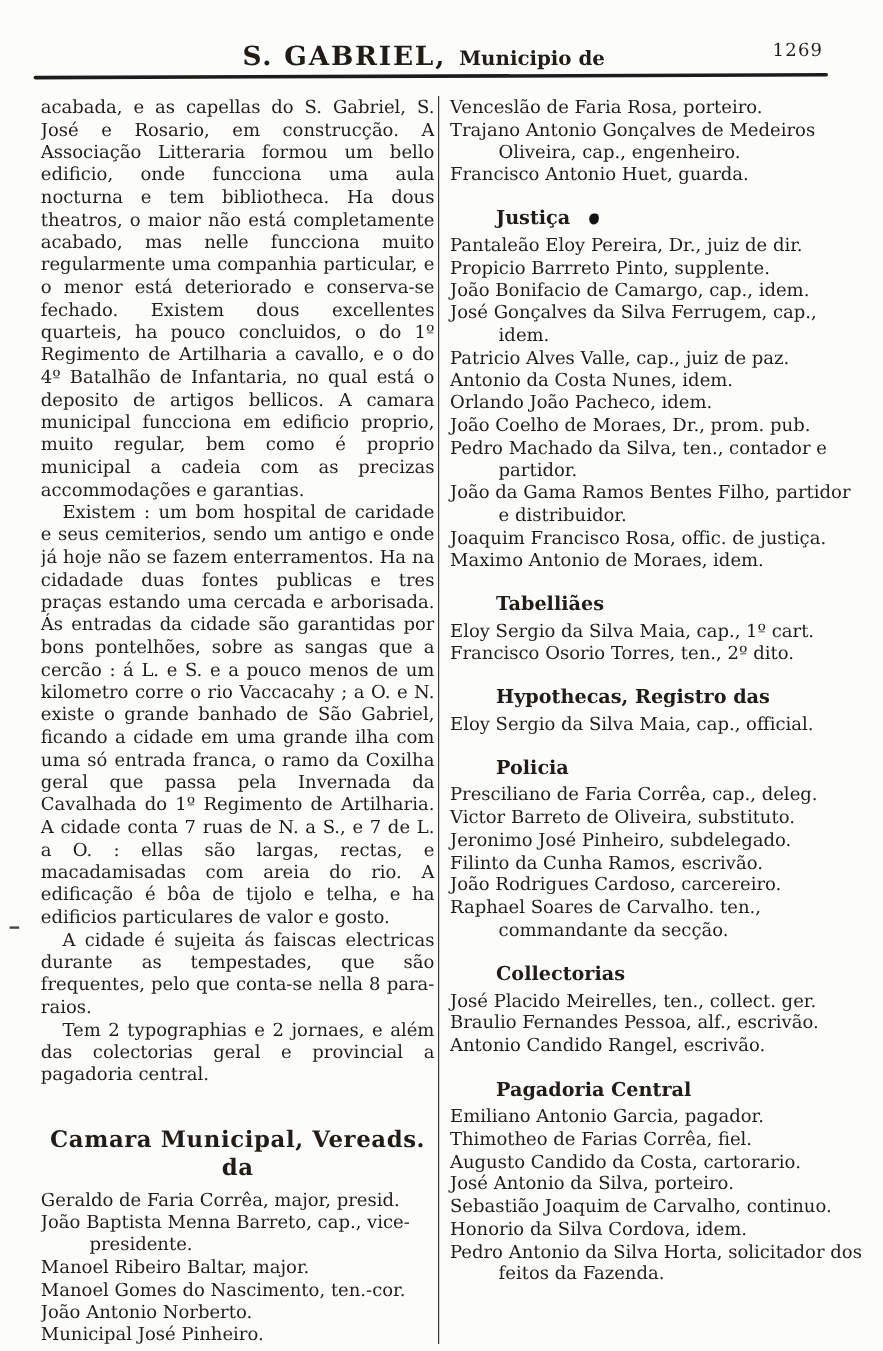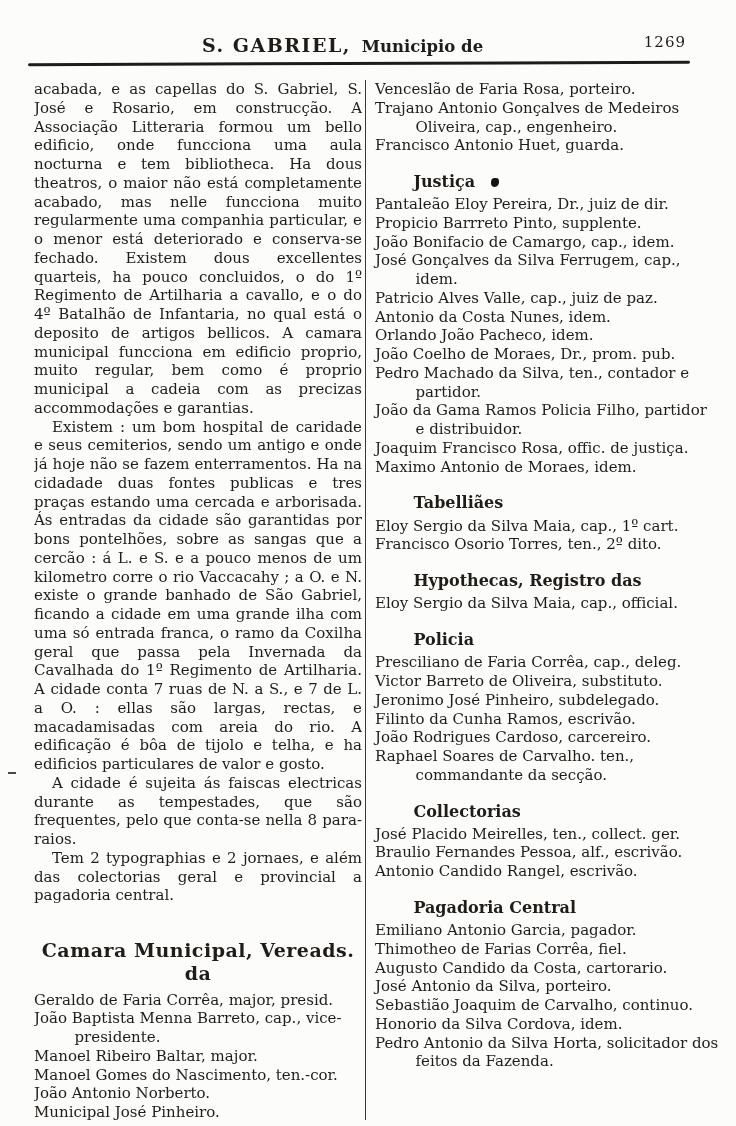--- a/index.html
+++ b/index.html
@@ -5,21 +5,21 @@
   html,body { margin:0; padding:0; background:#e9e7e2; }
   .page {
     position:relative; width:736px; height:1126px; margin:0 auto;
     background:#fcfcfa; overflow:hidden;
     color:#201d19;
     font-family:"DejaVu Serif","Liberation Serif",serif;
     font-size:15px; line-height:1.25;
   }
   
   .running-title { position:absolute; left:202px; top:34px; white-space:nowrap; }
-  .title-place { font-weight:bold; font-size:19px; letter-spacing:1.5px; }
+  .title-place { font-weight:bold; font-size:22px; letter-spacing:1.5px; }
   .title-suffix { font-weight:bold; font-size:16.5px; margin-left:6px; }
   .page-number { position:absolute; right:50px; top:33px; font-weight:normal; font-size:15px; letter-spacing:1px;margin-left:24px; }
   .header-rule { position:absolute; top:62px; left:28px; width:662px; height:3px; background:#1c1c1c; transform:rotate(-0.2deg); border-radius:2px; }
 
   
   .columns { position:absolute; top:80px; left:34px; right:16px; bottom:6px; display:flex; }
   .col { overflow:hidden; }
   .col.left  { width:328px; }
   .col.right { flex:1; padding-left:9px; }
   .divider { width:1px; background:#3a3731; margin-left:3px; }
@@ -116,21 +116,21 @@
             <div class="entry">Patricio Alves Valle, cap., juiz de paz.</div>
 
             <div class="entry">Antonio da Costa Nunes, idem.</div>
 
             <div class="entry">Orlando João Pacheco, idem.</div>
 
             <div class="entry">João Coelho de Moraes, Dr., prom. pub.</div>
 
             <div class="entry">Pedro Machado da Silva, ten., contador e partidor.</div>
 
-            <div class="entry">João da Gama Ramos Policia Filho, partidor e distribuidor.</div>
+            <div class="entry">João da Gama Ramos Bentes Filho, partidor e distribuidor.</div>
 
             <div class="entry">Joaquim Francisco Rosa, offic. de justiça.</div>
 
             <div class="entry">Maximo Antonio de Moraes, idem.</div>
           </div>
       </div>
 
       <div class="section">
         <h2 class="heading">Tabelliães</h2>
         <div class="entries">

